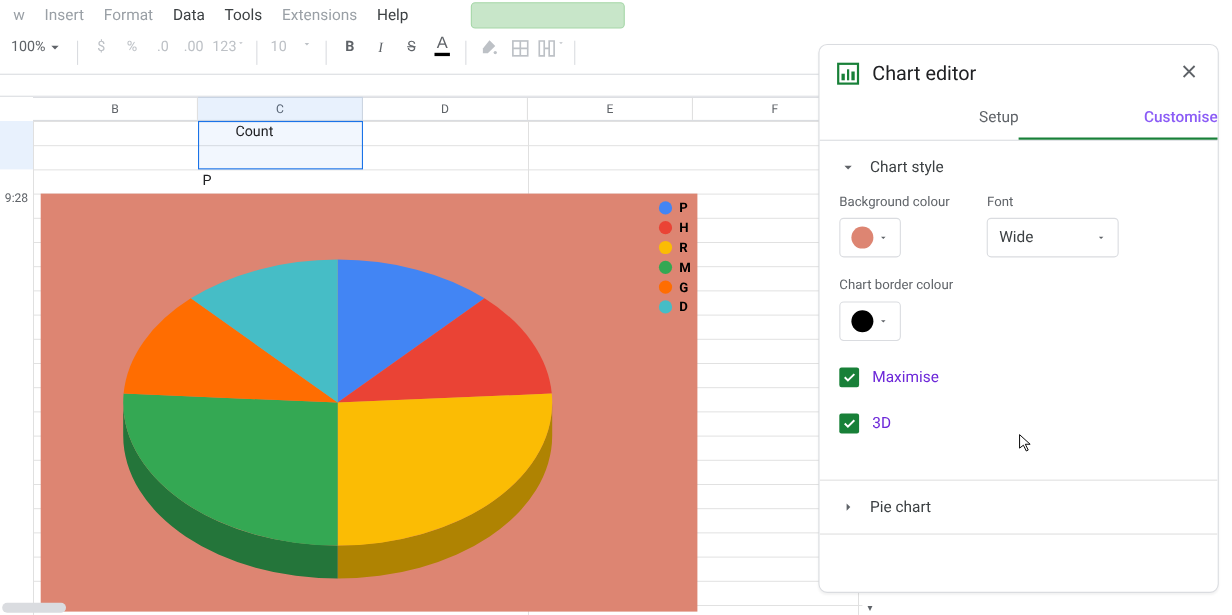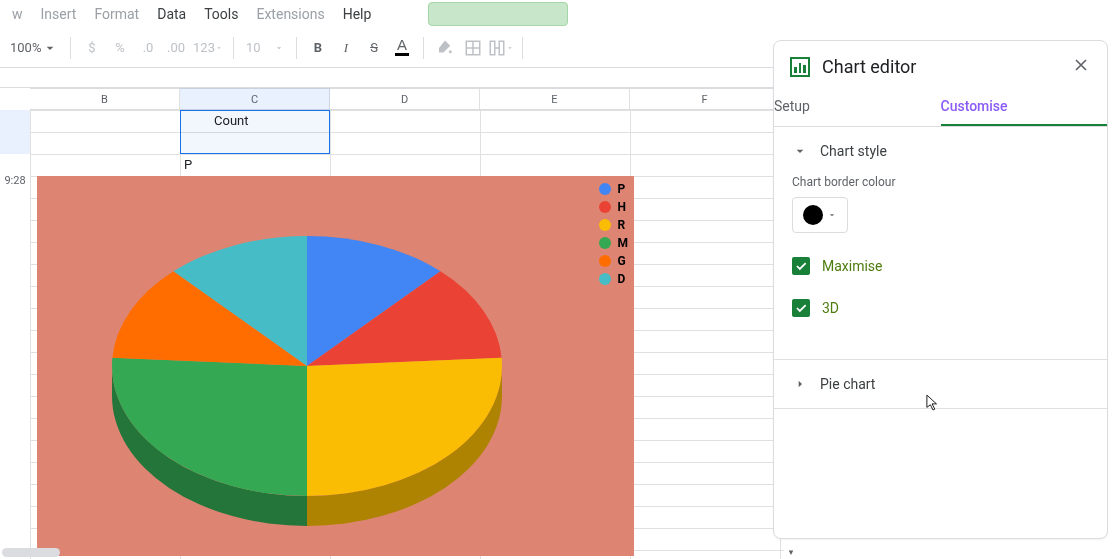--- a/index.html
+++ b/index.html
@@ -51,21 +51,21 @@
     display: flex;
     align-items: center;
     padding: 0 6px;
     gap: 4px;
     border-bottom: 1px solid #dadce0;
     color: #5f6368;
   }
   .toolbar .grp { display:flex; align-items:center; gap:2px; }
   .toolbar .btn {
     min-width: 26px; height: 26px;
-    display:flex; align-items:center; justify-content:center;
+    display:flex; align-items:flex-start; justify-content:center;
     border-radius:4px;
     font-size: 13px;
   }
   .toolbar .divider { width:1px; height:22px; background:#dadce0; margin:0 4px;}
   .toolbar .dim { color:#bdc1c6; }
   .text-color-A {
     font-family: Arial; font-weight:400; font-size:15px;
     border-bottom: 3px solid #000; line-height:16px;
     padding: 0 2px; margin-top:-3px;
   }
@@ -133,40 +133,40 @@
   .legend .sw { width:12px; height:12px; border-radius:50%; }
 
   
   .panel {
     position:absolute; right:0; top:0; width:320px; height:559px;
     background:#fff;
     padding-top: 40px;
   }
   .panel-card {
     position:absolute; right:12px; top:40px;
-    width:335px; bottom:20px;
+    width:364px; bottom:20px;
     border:1px solid #dadce0; border-radius:8px;
     background:#fff;
     box-shadow: 0 1px 2px rgba(0,0,0,.05);
     overflow:hidden;
     display:flex; flex-direction:column;
   }
   .panel-hdr {
     display:flex; align-items:center; gap:12px;
     padding:14px 16px 10px 16px;
   }
   .panel-hdr .title { font-size:18px; color:#202124; flex:1;}
   .panel-hdr .close { color:#5f6368; cursor:pointer;}
   .chart-icon { width:20px; height:20px; border:2px solid #188038; display:flex;align-items:flex-end;gap:2px;padding:2px;}
   .chart-icon span{display:block;width:3px;background:#188038;}
   .tabs {
     display:flex; border-bottom:1px solid #dadce0;
     font-size:14px;
   }
-  .tabs .tab { flex:1; text-align:left; padding:10px 0; color:#5f6368; cursor:pointer;}
+  .tabs .tab { flex:1; text-align:right; padding:10px 0; color:#5f6368; cursor:pointer;}
   .tabs .tab.active { color:#8b5cf6; border-bottom:2px solid #188038; font-weight:500;}
   .panel-body { flex:1; overflow-y:auto; padding:0 0 12px 0;}
   .section { border-bottom:1px solid #e0e0e0;}
   .section-hdr {
     display:flex; align-items:flex-start; gap:12px;
     padding:16px 18px; font-size:14px; color:#3c4043; cursor:pointer;
   }
   .section-hdr.collapsed svg { transform:none; }
   .section-body { padding:0 18px 18px 18px; }
   .field-row { display:flex; gap:34px; margin-bottom:18px; flex-wrap:wrap;}
@@ -180,21 +180,21 @@
   .text-select {
     width:120px; height:36px; border:1px solid #dadce0; border-radius:4px;
     display:flex; align-items:center; justify-content:space-between;
     padding:0 10px; font-size:14px; color:#3c4043; cursor:pointer;
   }
   .reset-btn {
     display:inline-block; border:1px solid #dadce0; border-radius:4px;
     padding:8px 14px; font-size:14px; color:#188038; cursor:pointer;
     margin-bottom:14px;
   }
-  .chk-row { display:flex; align-items:center; gap:12px; margin:24px 0; font-size:14px; color:#4d7c0f; cursor:pointer;}
+  .chk-row { display:flex; align-items:center; gap:12px; margin:24px 0; font-size:14px; color:#6d28d9; cursor:pointer;}
   .chk { width:18px; height:18px; background:#188038; border-radius:2px; display:flex;align-items:center;justify-content:center;}
   .chevron { width:16px; height:16px; }
 
   .split-handle {
     position:absolute; top:68px; bottom:0; right:336px; width:8px;
     cursor:col-resize;
   }
   .split-handle::before{
     content:""; position:absolute; left:3px; top:28px; width:3px; height:22px;
     background:#9aa0a6; border-radius:2px;
@@ -414,20 +414,40 @@
       <div class="section">
         <div class="section-hdr">
           <svg class="chevron" viewBox="0 0 24 24" fill="#5f6368">
               <path d="M7 10l5 5 5-5z"></path>
             </svg>
           <span>Chart style</span>
         </div>
         <div class="section-body">
           <div class="field-row">
             <div class="field">
+              <span class="label">Background colour</span>
+              <div class="color-select">
+                <span class="swatch" style="background:#dd8572"></span>
+                <svg width="10" height="10" viewBox="0 0 24 24" fill="#5f6368">
+                    <path d="M7 10l5 5 5-5z"></path>
+                  </svg>
+              </div>
+            </div>
+            <div class="field">
+              <span class="label">Font</span>
+              <div class="text-select">
+                <span>Wide</span>
+                <svg width="10" height="10" viewBox="0 0 24 24" fill="#5f6368">
+                    <path d="M7 10l5 5 5-5z"></path>
+                  </svg>
+              </div>
+            </div>
+          </div>
+          <div class="field-row">
+            <div class="field">
               <span class="label">Chart border colour</span>
               <div class="color-select">
                 <span class="swatch" style="background:#000"></span>
                 <svg width="10" height="10" viewBox="0 0 24 24" fill="#5f6368">
                     <path d="M7 10l5 5 5-5z"></path>
                   </svg>
               </div>
             </div>
           </div>
           <div class="chk-row">

